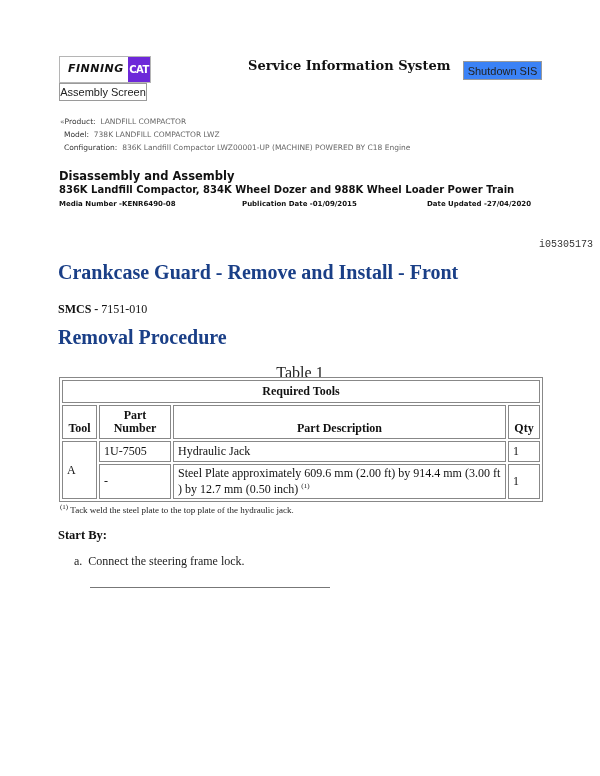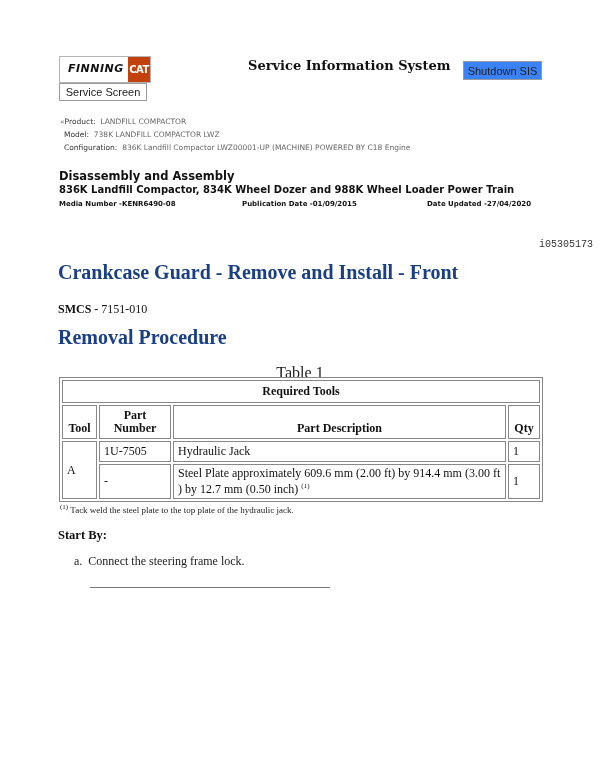--- a/index.html
+++ b/index.html
@@ -1,20 +1,20 @@
 <!DOCTYPE html>
 <html><head>
 <meta charset="utf-8">
 <style>
   html, body { margin: 0; padding: 0; background: #ffffff; }
   body { width: 600px; height: 776px; position: relative; overflow: hidden; font-family: "DejaVu Sans", sans-serif; color: #000; }
 
   .logo-box { position: absolute; left: 59px; top: 56px; width: 90px; height: 25px; border: 1px solid #b5b5b5; background: #fff; }
   .logo-finning { position: absolute; left: 8px; top: 5px; font-family: "DejaVu Sans", sans-serif; font-weight: bold; font-style: italic; font-size: 11px; letter-spacing: 0.5px; color: #111; }
-  .logo-cat { position: absolute; right: 0; top: 0; width: 22px; height: 25px; background: #c2410c; color: #fff; font-family: "DejaVu Sans", sans-serif; font-weight: bold; font-size: 10px; display: flex; align-items: center; justify-content: center; letter-spacing: -0.5px; }
+  .logo-cat { position: absolute; right: 0; top: 0; width: 22px; height: 25px; background: #6d28d9; color: #fff; font-family: "DejaVu Sans", sans-serif; font-weight: bold; font-size: 10px; display: flex; align-items: center; justify-content: center; letter-spacing: -0.5px; }
 
   .prev-btn { position: absolute; left: 59px; top: 83px; width: 86px; height: 16px; border: 1px solid #9a9a9a; background: #fff; font-family: "Liberation Sans", sans-serif; font-size: 11px; color: #222; display: flex; align-items: center; justify-content: center; }
 
   .sis-title { position: absolute; left: 248px; top: 58px; font-family: "DejaVu Serif", serif; font-weight: bold; font-size: 13px; color: #111; }
   .shutdown-btn { position: absolute; left: 463px; top: 61px; width: 77px; height: 17px; border: 1px solid #9a9a9a; background: #3b82f6; font-family: "Liberation Sans", sans-serif; font-size: 11px; color: #222; display: flex; align-items: center; justify-content: center; }
 
   .meta { position: absolute; left: 60px; font-family: "DejaVu Sans", sans-serif; font-size: 7.5px; color: #666; }
   .meta b { color: #333; font-weight: normal; }
   .meta-product { top: 117px; }
   .meta-model { top: 130px; left: 64px; }
@@ -47,21 +47,21 @@
   .step { position: absolute; left: 74px; top: 554px; font-family: "Liberation Serif", serif; font-size: 12px; color: #222; }
   .divider { position: absolute; left: 90px; top: 587px; width: 240px; height: 1px; background: #777; }
 </style>
 </head>
 <body>
 
 <div class="logo-box">
   <span class="logo-finning">FINNING</span>
   <span class="logo-cat">CAT</span>
 </div>
-<div class="prev-btn">Service Screen</div>
+<div class="prev-btn">Assembly Screen</div>
 <div class="sis-title">Service Information System</div>
 <div class="shutdown-btn">Shutdown SIS</div>
 
 <div class="meta meta-product">
   <span>«</span><b>Product:</b>&nbsp;
   <span>LANDFILL COMPACTOR</span>
 </div>
 <div class="meta meta-model">
   <b>Model:</b>&nbsp;
   <span>738K LANDFILL COMPACTOR LWZ</span>

